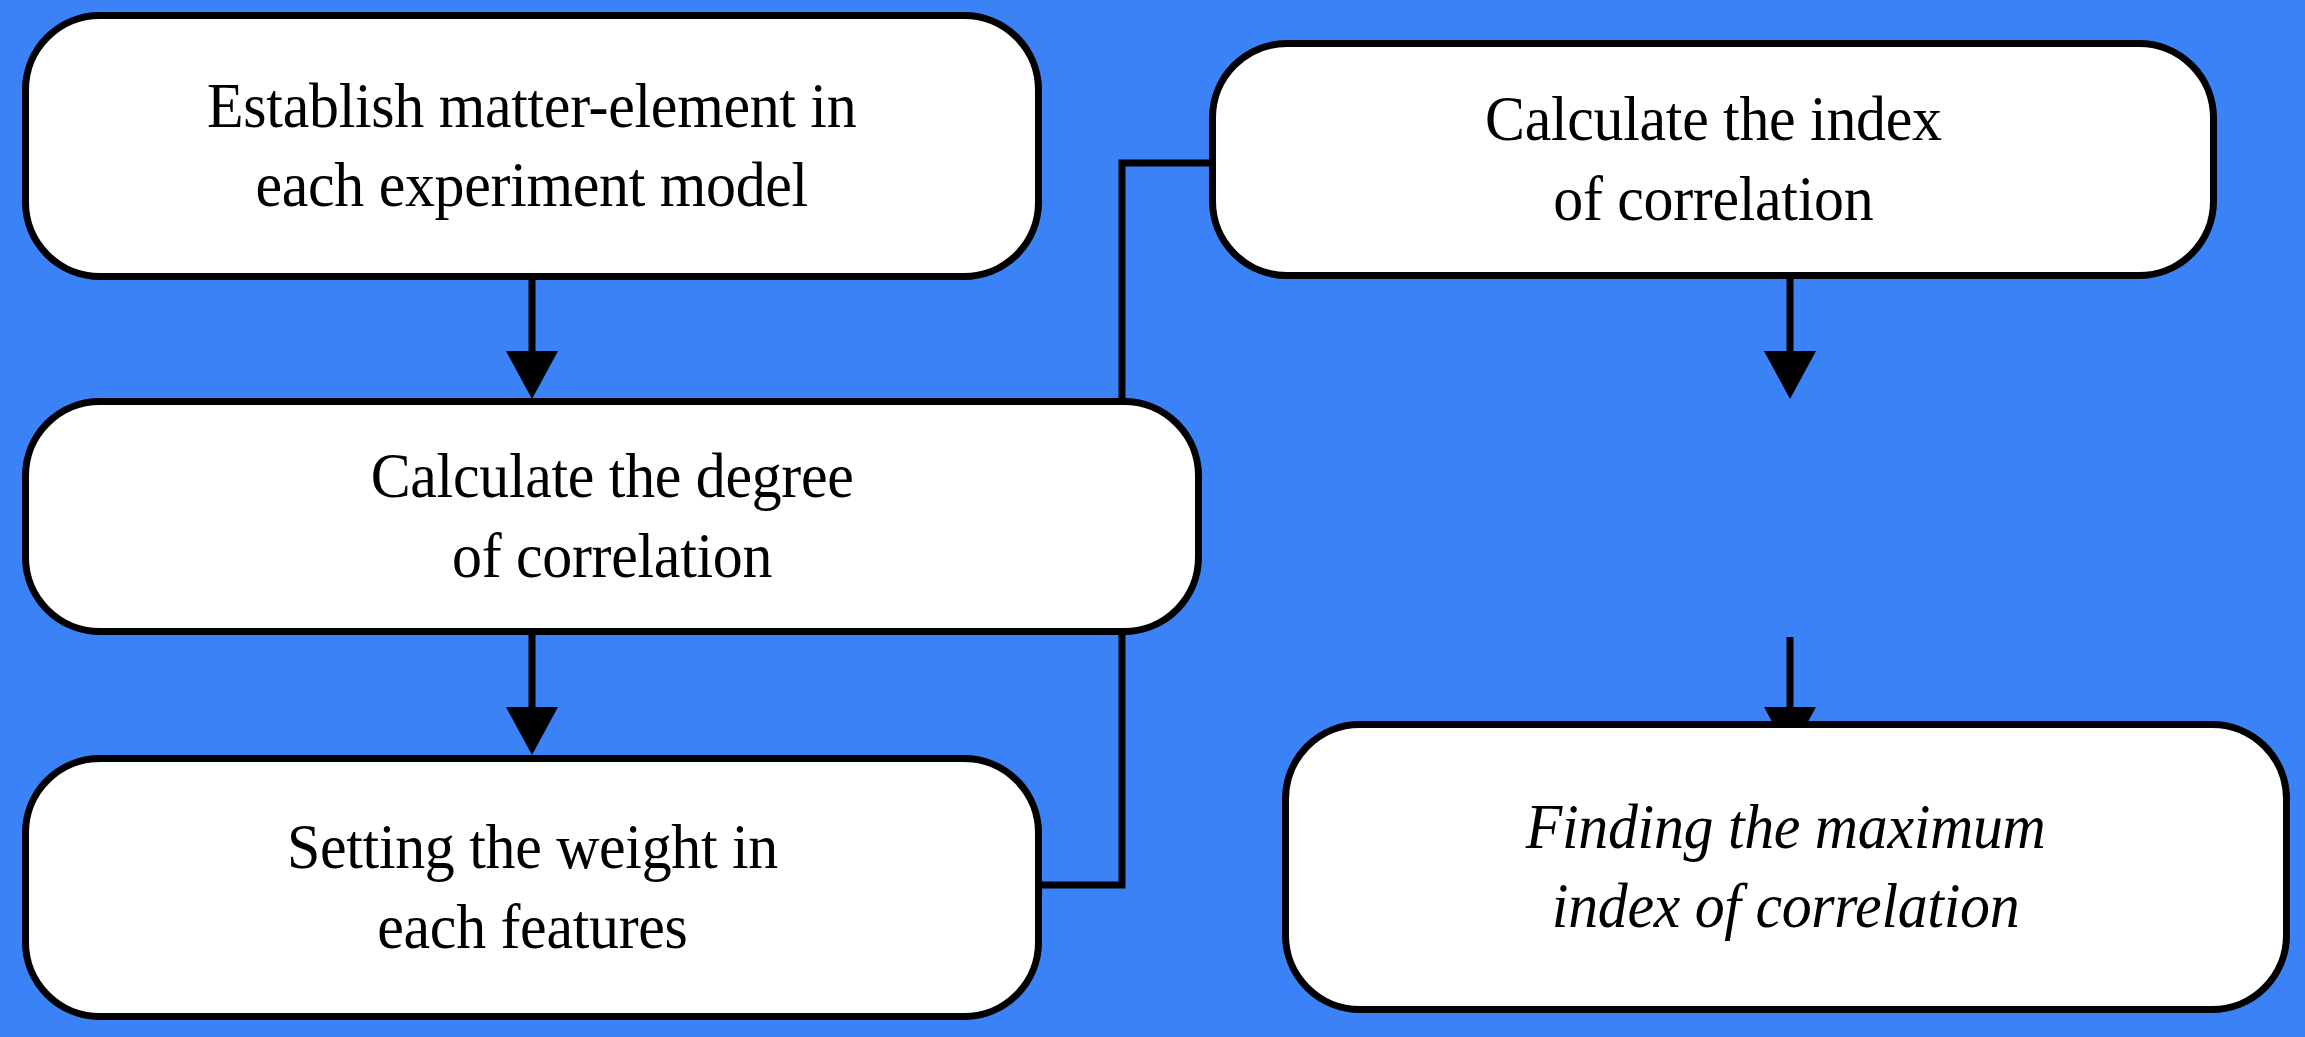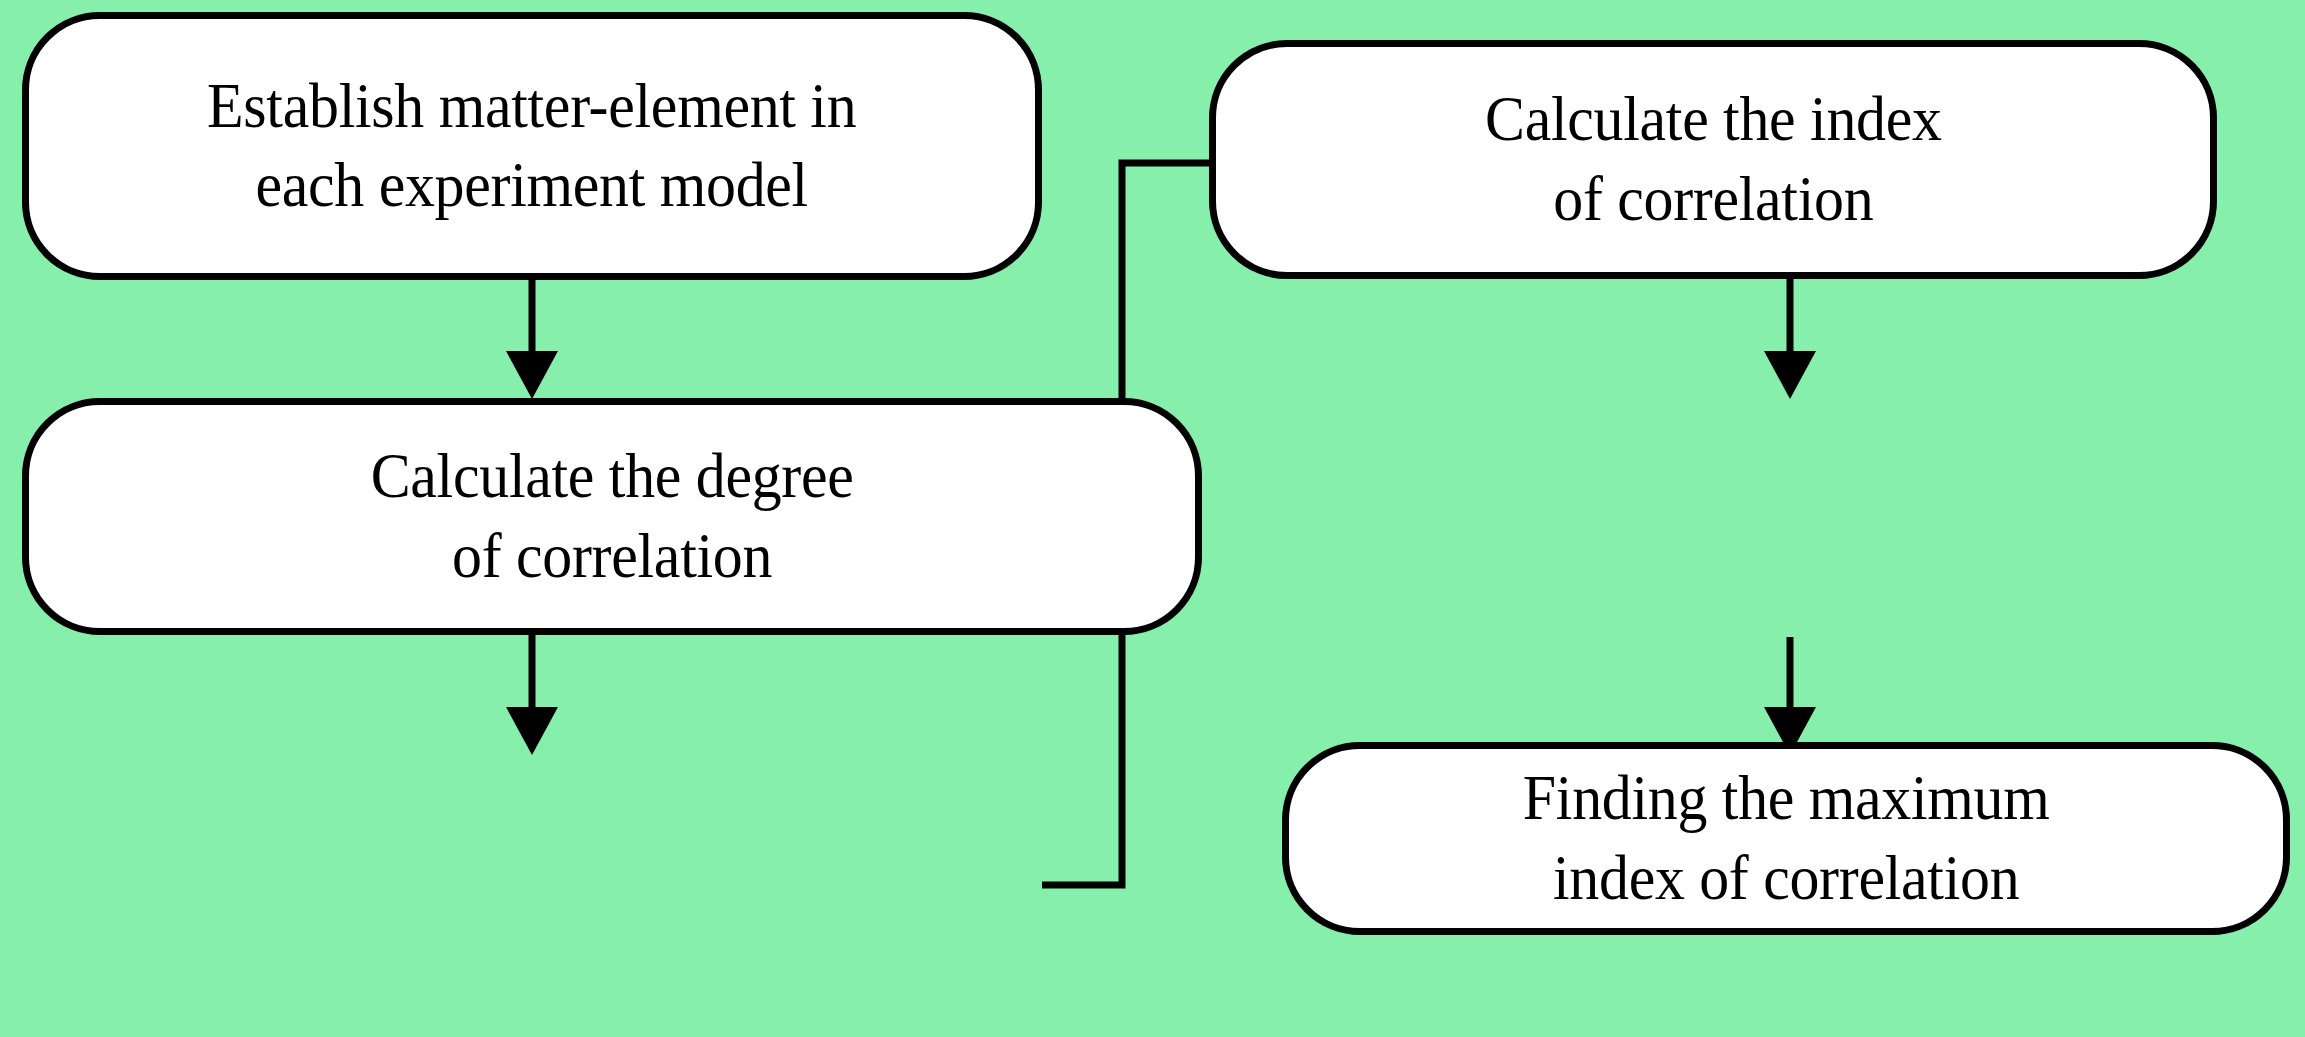--- a/index.html
+++ b/index.html
@@ -5,21 +5,21 @@
 <style>
   html, body {
     margin: 0;
     padding: 0;
     background: #ffffff;
   }
   #canvas {
     position: relative;
     width: 2305px;
     height: 1037px;
-    background: #86efac;
+    background: #3b82f6;
     overflow: hidden;
     font-family: "Liberation Serif", "DejaVu Serif", serif;
   }
   #edge-layer {
     position: absolute;
     left: 0;
     top: 0;
     width: 2305px;
     height: 1037px;
     pointer-events: none;
@@ -86,25 +86,29 @@
   <div class="node" style="left:22px; top:12px; width:1020px; height:268px;">
     <span class="node-label">Establish matter-element in
 each experiment model</span>
   </div>
 
   <div class="node" style="left:22px; top:398px; width:1180px; height:237px;">
     <span class="node-label">Calculate the degree
 of correlation</span>
   </div>
 
+  <div class="node" style="left:22px; top:755px; width:1020px; height:265px;">
+    <span class="node-label">Setting the weight in
+each features</span>
+  </div>
 
   <div class="node" style="left:1209px; top:40px; width:1008px; height:239px;">
     <span class="node-label">Calculate the index
 of correlation</span>
   </div>
 
 
-  <div class="node" style="left:1282px; top:742px; width:1008px; height:193px;">
+  <div class="node" style="left:1282px; top:721px; width:1008px; height:292px;font-style:italic;">
     <span class="node-label">Finding the maximum
 index of correlation</span>
   </div>
 
 </div>
 
 </body></html>

